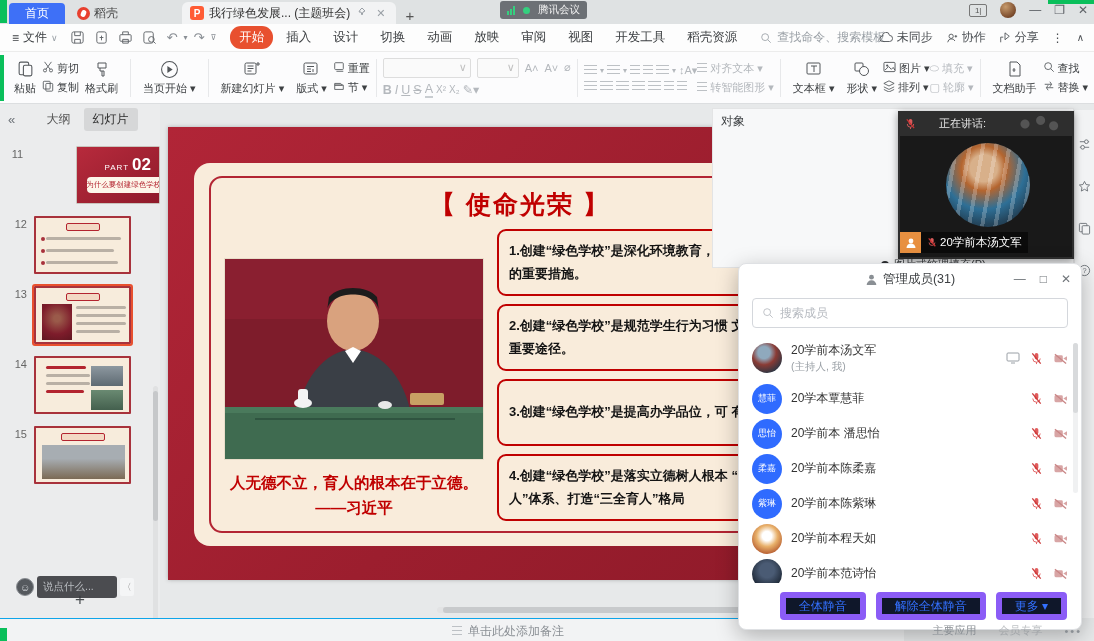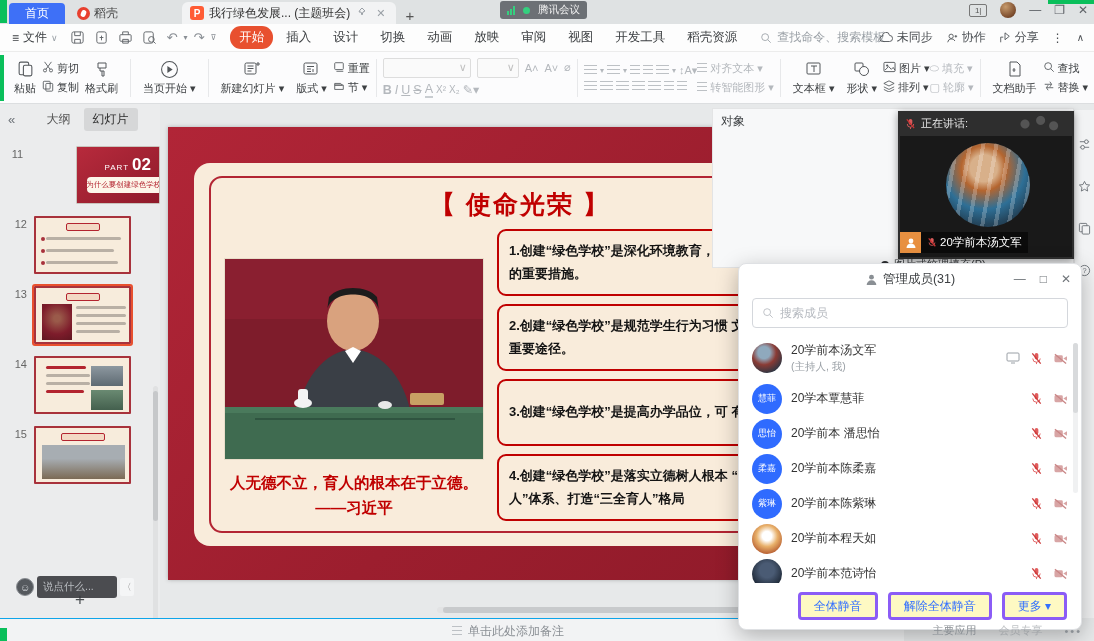--- a/index.html
+++ b/index.html
@@ -105,21 +105,21 @@
   
   .rail { position:absolute; left:1074px; top:6px; width:20px; height:508px; background:#f2f3f4; border-left:1px solid #e2e3e4; display:flex; flex-direction:column; align-items:center; gap:26px; padding-top:28px; color:#6d7control278; z-index:2; }
   .rail span { color:#6d7278; font-size:12px; }
   .props-sliver { position:absolute; left:712px; top:4px; width:362px; height:160px; background:#f7f8f9; z-index:2; border:1px solid #e3e4e5; }
   .props-obj { position:absolute; left:8px; top:4px; color:#3d4043; font-size:12px; }
   .props-fill { position:absolute; left:168px; top:148px; display:flex; align-items:center; gap:5px; color:#3a3d40; font-size:11px; }
   .radio-dot { width:8px; height:8px; border-radius:50%; background:#2d2f31; display:inline-block; }
 
   
   .voverlay { position:absolute; left:898px; top:7px; width:176px; height:148px; background:#2e2e2e; z-index:5; box-shadow:0 2px 8px rgba(0,0,0,.4); }
-  .vo-head { height:25px; display:flex; align-items:center; gap:5px; padding:0 7px; color:#e8e8e8; font-size:11px; }
+  .vo-head { height:25px; display:flex; align-items:center; gap:23px; padding:0 7px; color:#e8e8e8; font-size:11px; }
   .vo-water { position:absolute; right:10px; top:4px; width:52px; height:18px; opacity:.18; background:
      radial-gradient(circle at 25% 50%, #fff 0 4px, transparent 5px),
      radial-gradient(circle at 55% 30%, #fff 0 4px, transparent 5px),
      radial-gradient(circle at 80% 60%, #fff 0 4px, transparent 5px); }
   .vo-video { position:absolute; left:2px; right:2px; top:25px; bottom:2px; background:#191919; }
   .vo-avatar { position:absolute; left:46px; top:7px; width:84px; height:84px; border-radius:50%;
      background:radial-gradient(circle at 45% 30%,#d8b08a 0 18%,#b4652f 30%,#2e6f96 55%,#24455c 75%,#1b2c3a);
      overflow:hidden; }
   .vo-avatar::after { content:""; position:absolute; inset:0; background:repeating-linear-gradient(100deg,transparent 0 9px,rgba(255,255,255,.22) 9px 13px); }
   .vo-label { position:absolute; left:0; bottom:4px; display:flex; align-items:center; }
@@ -139,21 +139,21 @@
   .m-av.p1 { background:radial-gradient(circle at 40% 32%,#8fa9bd 0 22%,#8a3b35 45%,#273645 80%); }
   .m-av.p6 { background:radial-gradient(circle at 50% 40%,#fff 0 20%,#e8b06a 45%,#b3582d 80%); }
   .m-av.p7 { background:radial-gradient(circle at 50% 38%,#4a5b74 0 30%,#1d2735 75%); }
   .m-names { flex:1; min-width:0; }
   .m-name { color:#333; font-size:12px; white-space:nowrap; }
   .m-sub { color:#9aa0a6; font-size:10.5px; margin-top:1px; }
   .m-icons { display:flex; align-items:center; gap:10px; flex:none; }
   .mp-scroll { position:absolute; right:3px; top:8px; width:5px; height:150px; background:#f0f1f2; border-radius:3px; }
   .mp-scroll i { display:block; width:5px; height:70px; background:#d8dadc; border-radius:3px; }
   .mp-foot { height:46px; display:flex; align-items:center; justify-content:flex-end; gap:10px; padding:0 14px; }
-  .mp-btn { height:28px; padding:0 13px; border:3px solid #8b5cf6; border-radius:4px; background:#fef9c3; color:#3370ff; font-size:12px; display:flex; align-items:center; gap:4px; }
+  .mp-btn { height:28px; padding:0 13px; border:6px solid #8b5cf6; border-radius:4px; background:#0f172a; color:#3370ff; font-size:12px; display:flex; align-items:center; gap:4px; }
 
   
   .hscroll { position:absolute; left:437px; top:503px; width:650px; height:6px; background:#e2e3e4; border-radius:3px; z-index:1; }
   .hscroll i { position:absolute; left:6px; top:0; width:408px; height:6px; background:#c8cacc; border-radius:3px; display:block; }
   .notesbar { position:absolute; left:0; top:618px; width:904px; height:23px; background:#f2f3f4; border-top:1px solid #0ea5e9; z-index:2; }
   .notes-inner { position:absolute; left:452px; top:4px; display:flex; align-items:center; gap:6px; color:#8a8f94; font-size:12px; }
   .statusr { position:absolute; right:12px; top:623px; display:flex; align-items:center; gap:22px; color:#8a8f94; font-size:11px; z-index:7; }
   .statusr .dim { opacity:.55; }
   .dots { letter-spacing:2px; color:#8a8f94; }
 </style>

